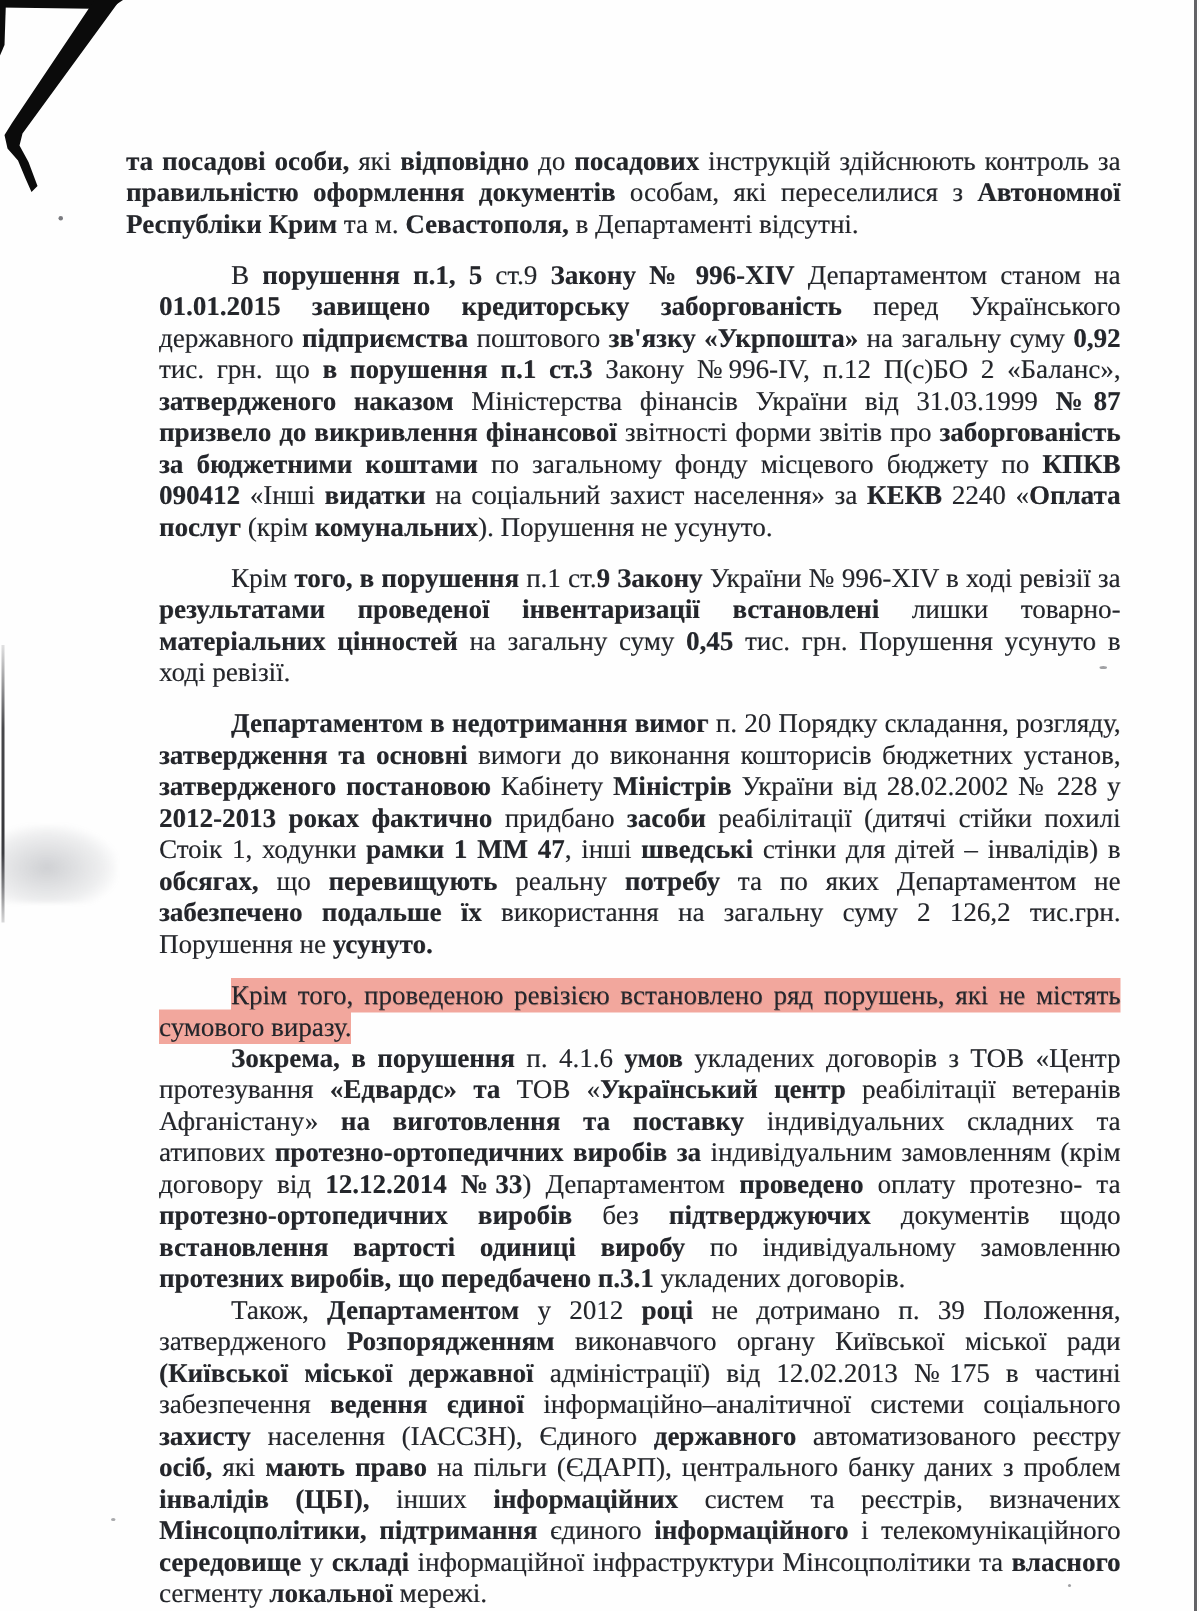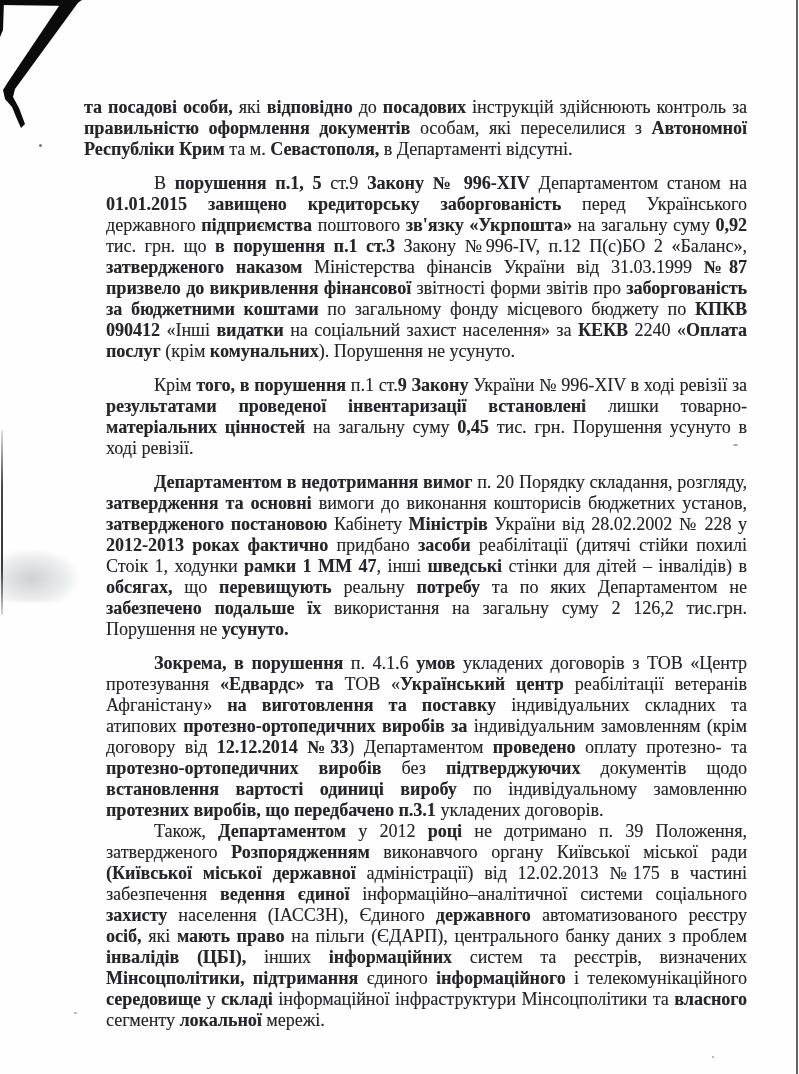--- a/index.html
+++ b/index.html
@@ -70,17 +70,18 @@
   <div class="speck s1"></div>
   <div class="speck s2"></div>
   <div class="speck s3"></div>
   <div class="speck s4"></div>
 
   <div class="doc">
       <p class="para gap"><span class="b">та посадові особи, </span><span>які </span><span class="b">відповідно</span><span> до </span><span class="b">посадових</span><span> інструкцій здійснюють контроль за </span><span class="b">правильністю оформлення документів</span><span> особам, які переселилися з </span><span class="b">Автономної Республіки Крим</span><span> та м. </span><span class="b">Севастополя,</span><span> в Департаменті відсутні.</span></p>
       <p class="para indent gap"><span>В </span><span class="b">порушення п.1, 5</span><span> ст.9 </span><span class="b">Закону № 996-XIV</span><span> Департаментом станом на </span><span class="b">01.01.2015 завищено кредиторську заборгованість</span><span> перед Українського державного </span><span class="b">підприємства</span><span> поштового </span><span class="b">зв'язку «Укрпошта»</span><span> на загальну суму </span><span class="b">0,92</span><span> тис. грн. що </span><span class="b">в порушення п.1 ст.3</span><span> Закону №996-IV, п.12 П(с)БО 2 «Баланс», </span><span class="b">затвердженого наказом</span><span> Міністерства фінансів України від 31.03.1999 </span><span class="b">№87 призвело до викривлення фінансової</span><span> звітності форми звітів про </span><span class="b">заборгованість за бюджетними коштами</span><span> по загальному фонду місцевого бюджету по </span><span class="b">КПКВ 090412</span><span> «Інші </span><span class="b">видатки</span><span> на соціальний захист населення» за </span><span class="b">КЕКВ</span><span> 2240 «</span><span class="b">Оплата послуг</span><span> (крім </span><span class="b">комунальних</span><span>). Порушення не усунуто.</span></p>
       <p class="para indent gap"><span>Крім </span><span class="b">того, в порушення</span><span> п.1 ст.</span><span class="b">9 Закону</span><span> України № 996-XIV в ході ревізії за </span><span class="b">результатами проведеної інвентаризації встановлені</span><span> лишки товарно-</span><span class="b">матеріальних цінностей</span><span> на загальну суму </span><span class="b">0,45</span><span> тис. грн. Порушення усунуто в ході ревізії.</span></p>
       <p class="para indent gap"><span class="b">Департаментом в недотримання вимог</span><span> п. 20 Порядку складання, розгляду, </span><span class="b">затвердження та основні</span><span> вимоги до виконання кошторисів бюджетних установ, </span><span class="b">затвердженого постановою</span><span> Кабінету </span><span class="b">Міністрів</span><span> України від 28.02.2002 № 228 у </span><span class="b">2012-2013 роках фактично</span><span> придбано </span><span class="b">засоби</span><span> реабілітації (дитячі стійки похилі Стоік 1, ходунки </span><span class="b">рамки 1 ММ 47</span><span>, інші </span><span class="b">шведські</span><span> стінки для дітей – інвалідів) в </span><span class="b">обсягах,</span><span> що </span><span class="b">перевищують</span><span> реальну </span><span class="b">потребу</span><span> та по яких Департаментом не </span><span class="b">забезпечено подальше їх</span><span> використання на загальну суму 2 126,2 тис.грн. Порушення не </span><span class="b">усунуто.</span></p>
+      <p class="para indent"><span class="hl">Крім того, проведеною ревізією встановлено ряд порушень, які не містять сумового виразу.</span></p>
       <p class="para indent"><span class="b">Зокрема, в порушення</span><span> п. 4.1.6 </span><span class="b">умов</span><span> укладених договорів з ТОВ «Центр протезування </span><span class="b">«Едвардс» та</span><span> ТОВ «</span><span class="b">Український центр</span><span> реабілітації ветеранів Афганістану» </span><span class="b">на виготовлення та поставку</span><span> індивідуальних складних та атипових </span><span class="b">протезно-ортопедичних виробів за</span><span> індивідуальним замовленням (крім договору від </span><span class="b">12.12.2014 №33</span><span>) Департаментом </span><span class="b">проведено</span><span> оплату протезно- та </span><span class="b">протезно-ортопедичних виробів</span><span> без </span><span class="b">підтверджуючих</span><span> документів щодо </span><span class="b">встановлення вартості одиниці виробу</span><span> по індивідуальному замовленню </span><span class="b">протезних виробів, що передбачено п.3.1</span><span> укладених договорів.</span></p>
       <p class="para indent"><span>Також, </span><span class="b">Департаментом</span><span> у 2012 </span><span class="b">році</span><span> не дотримано п. 39 Положення, затвердженого </span><span class="b">Розпорядженням</span><span> виконавчого органу Київської міської ради </span><span class="b">(Київської міської державної</span><span> адміністрації) від 12.02.2013 №175 в частині забезпечення </span><span class="b">ведення єдиної</span><span> інформаційно–аналітичної системи соціального </span><span class="b">захисту</span><span> населення (ІАССЗН), Єдиного </span><span class="b">державного</span><span> автоматизованого реєстру </span><span class="b">осіб,</span><span> які </span><span class="b">мають право</span><span> на пільги (ЄДАРП), центрального банку даних з проблем </span><span class="b">інвалідів (ЦБІ),</span><span> інших </span><span class="b">інформаційних</span><span> систем та реєстрів, визначених </span><span class="b">Мінсоцполітики, підтримання</span><span> єдиного </span><span class="b">інформаційного</span><span> і телекомунікаційного </span><span class="b">середовище</span><span> у </span><span class="b">складі</span><span> інформаційної інфраструктури Мінсоцполітики та </span><span class="b">власного</span><span> сегменту </span><span class="b">локальної</span><span> мережі.</span></p>
     </div>
 
 </div>
 
 </body></html>

